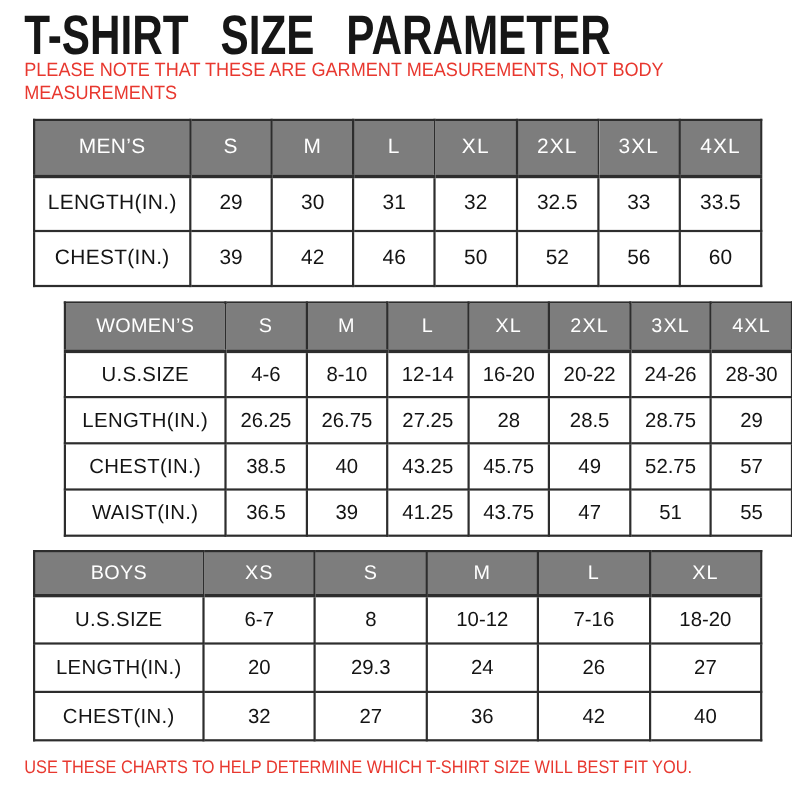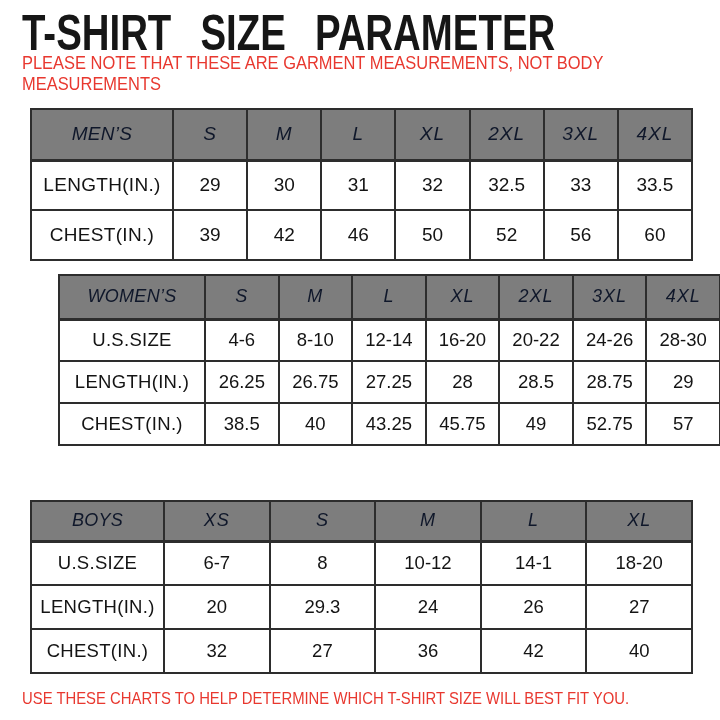--- a/index.html
+++ b/index.html
@@ -26,41 +26,40 @@
   table.size-table {
     position:absolute; left:30px; width:663px;
     border-collapse:collapse; table-layout:fixed;
     border:2px solid #2d2d2d;
   }
   table.size-table th, table.size-table td {
     border:2px solid #2d2d2d; text-align:center; vertical-align:middle;
     overflow:hidden; white-space:nowrap;
   }
   table.size-table thead th {
-    background:#7d7d7d; color:#0f172a; font-weight:400; letter-spacing:1px;
+    background:#7d7d7d; color:#ffffff; font-weight:400; letter-spacing:1px;
     border-bottom:3px solid #2d2d2d;
-    font-style:italic;
   }
   table.size-table td { color:#141414; }
   table.size-table .label-col { font-size:18px; letter-spacing:0.3px; }
 
   #mens-table  { top:108px; }
   #mens-table  th { height:51px; font-size:19px; }
   #mens-table  td { height:50px; font-size:19px; }
   #mens-table  th:first-child, #mens-table td:first-child { width:142px; }
 
   #womens-table { top:274px;margin-left:28px; }
   #womens-table th { height:44px; font-size:18px; }
   #womens-table td { height:42px; font-size:18.5px; }
   #womens-table th:first-child, #womens-table td:first-child { width:146px; }
 
   #boys-table { top:500px; }
   #boys-table th { height:40px; font-size:18px; }
   #boys-table td { height:44px; font-size:18.5px; }
-  #boys-table th:first-child, #boys-table td:first-child { width:133px; }
+  #boys-table th:first-child, #boys-table td:first-child { width:154px; }
 </style>
 </head>
 <body>
 
 <div class="page">
 
   <div class="title">T-SHIRT SIZE PARAMETER</div>
   <div class="note">PLEASE NOTE THAT THESE ARE GARMENT MEASUREMENTS, NOT BODY MEASUREMENTS</div>
 
   <table class="size-table" id="mens-table">
@@ -137,41 +136,51 @@
       <tr>
         <td class="label-col">CHEST(IN.)</td>
         <td>38.5</td>
         <td>40</td>
         <td>43.25</td>
         <td>45.75</td>
         <td>49</td>
         <td>52.75</td>
         <td>57</td>
       </tr>
+      <tr>
+        <td class="label-col">WAIST(IN.)</td>
+        <td>36.5</td>
+        <td>39</td>
+        <td>41.25</td>
+        <td>43.75</td>
+        <td>47</td>
+        <td>51</td>
+        <td>55</td>
+      </tr>
     </tbody>
   </table>
 
   <table class="size-table" id="boys-table">
     <thead>
       <tr>
         <th class="label-col">BOYS</th>
         <th>XS</th>
         <th>S</th>
         <th>M</th>
         <th>L</th>
         <th>XL</th>
       </tr>
     </thead>
     <tbody>
       <tr>
         <td class="label-col">U.S.SIZE</td>
         <td>6-7</td>
         <td>8</td>
         <td>10-12</td>
-        <td>14-1</td>
+        <td>7-16</td>
         <td>18-20</td>
       </tr>
       <tr>
         <td class="label-col">LENGTH(IN.)</td>
         <td>20</td>
         <td>29.3</td>
         <td>24</td>
         <td>26</td>
         <td>27</td>
       </tr>

